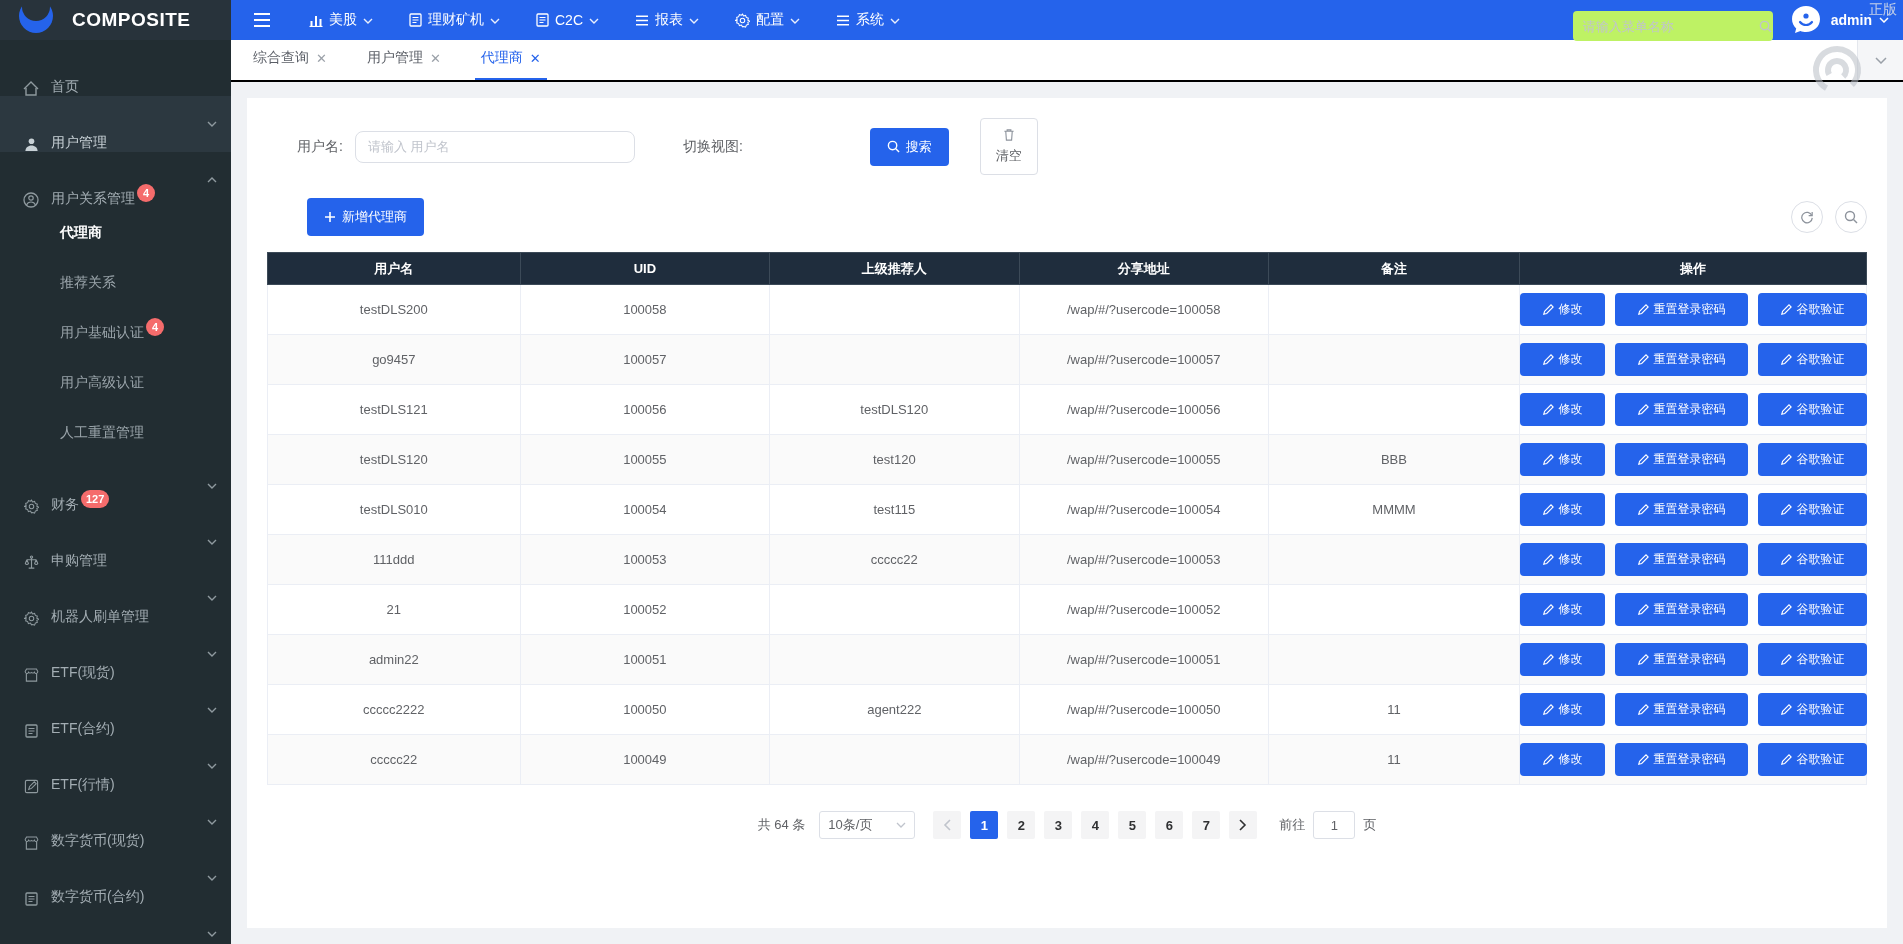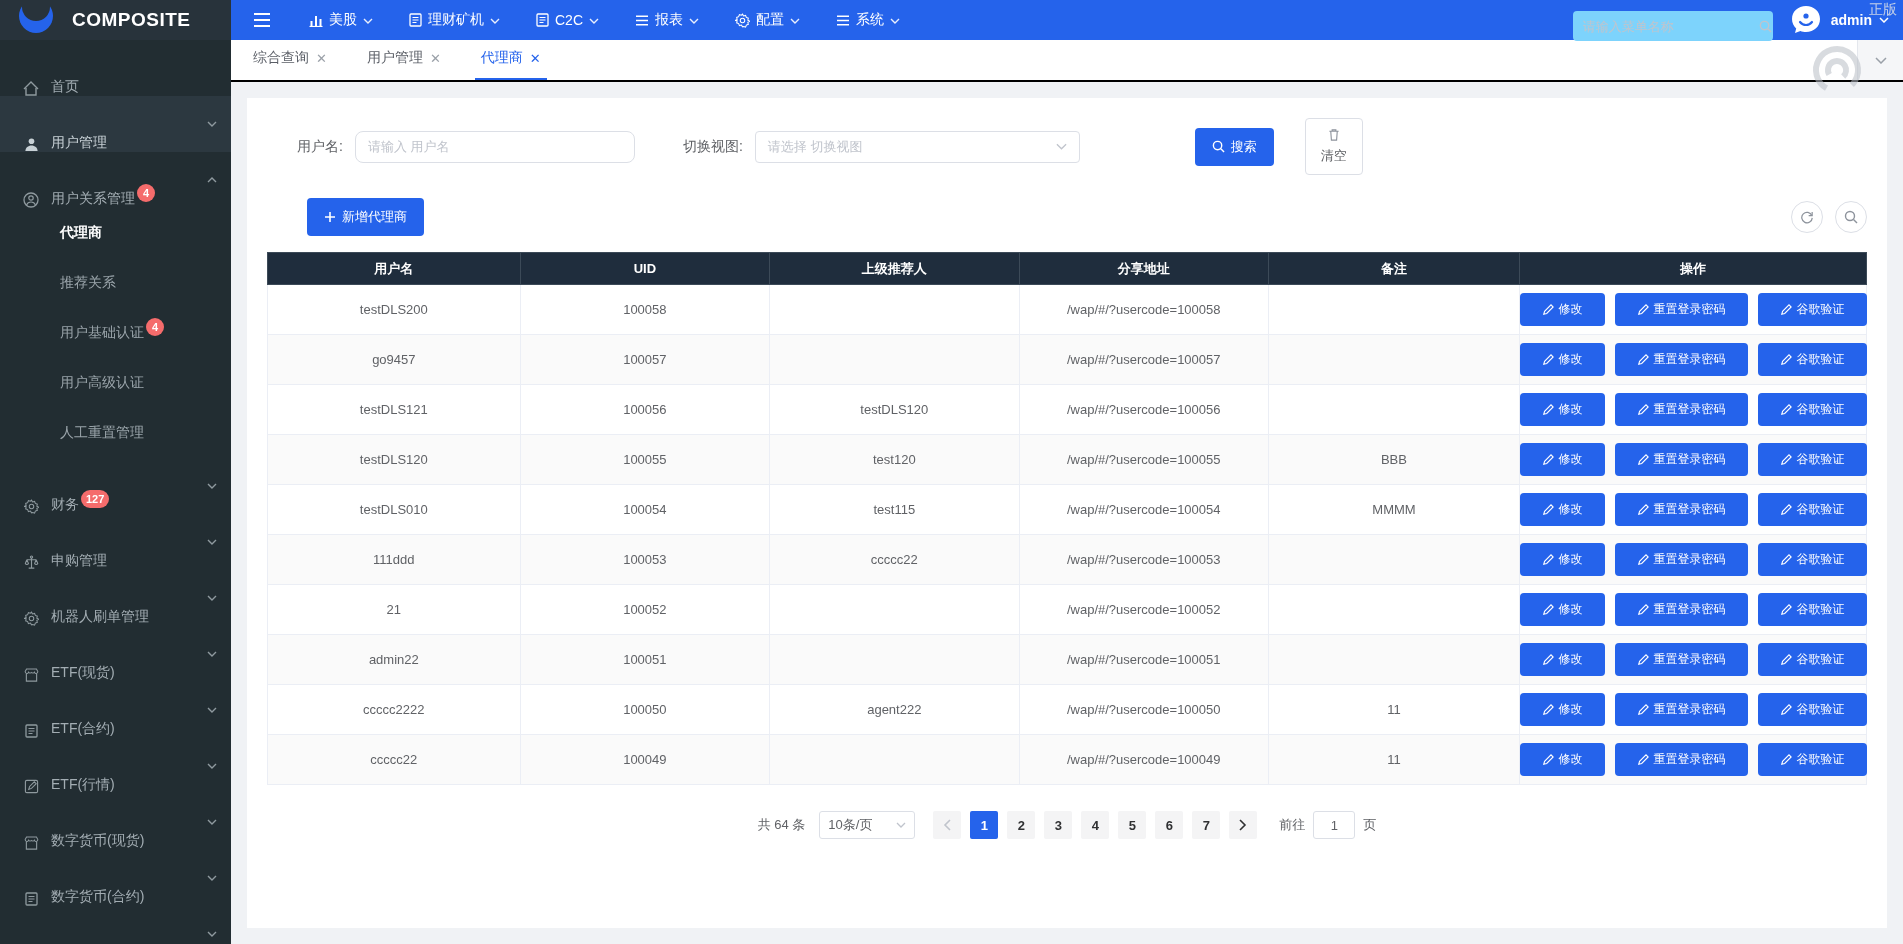--- a/index.html
+++ b/index.html
@@ -23,21 +23,21 @@
   .chev { position:absolute; right:14px; top:50%; transform:translateY(-50%); color:#8f9a9f; }
   .chev.up { transform:translateY(-50%) rotate(180deg); }
 
   
   .topbar { position:absolute; left:231px; right:0; top:0; height:40px; background:#2563eb; display:flex; align-items:center; color:#fff; z-index:5; }
   .hamburger { margin-left:22px; display:flex; cursor:pointer; }
   .topnav { display:flex; margin-left:38px; gap:36px; }
   .topnav-item { display:flex; align-items:center; gap:6px; font-size:14px; cursor:pointer; }
   .topnav-item .tchev { opacity:.9; margin-top:2px; }
   .top-right { margin-left:auto; display:flex; align-items:center; margin-right:14px; }
-  .top-search { width:200px; height:30px; background:#7dd3fc; border-radius:4px; display:flex; align-items:center; padding:0 10px;margin-top:12px; }
+  .top-search { width:200px; height:30px; background:#bef264; border-radius:4px; display:flex; align-items:center; padding:0 10px;margin-top:12px; }
   .top-search input { flex:1; border:none; outline:none; font-size:13px; color:#606266; background:transparent; }
   .top-search input::placeholder { color:#c0c4cc; }
   .top-search .sic { color:#c0c4cc; }
   .avatar { margin-left:16px; display:flex; align-items:center; cursor:pointer; }
   .admin-name { margin-left:8px; font-size:14px; font-weight:bold; }
   .admin-chev { margin-left:7px; }
 
   
   .wm-text { position:absolute; top:1px; right:6px; font-size:14px; color:rgba(222,226,232,.85); z-index:30; pointer-events:none; }
   .wm-icon { position:absolute; top:42px; right:38px; z-index:30; opacity:.55; pointer-events:none; }
@@ -440,28 +440,20 @@
   </div>
 </div>
 
 <main class="content">
   <div class="card">
 
     <div class="filter-row">
       <span class="f-label">用户名:</span>
       <input class="f-input" placeholder="请输入 用户名" style="">
       <span class="f-label gap-lg">切换视图:</span>
-      <div class="f-select">
-        <span class="ph">请选择 切换视图</span>
-        <span class="schev">
-          <svg width="11" height="7" viewBox="0 0 12 7">
-              <path d="M1 1l5 5 5-5" fill="none" stroke="currentColor" stroke-width="1.4"></path>
-            </svg>
-        </span>
-      </div>
       <button class="btn btn-primary search-btn">
         <span>
           <svg width="13" height="13" viewBox="0 0 14 14">
               <circle cx="6" cy="6" r="4.5" fill="none" stroke="#fff" stroke-width="1.5"></circle>
               <path d="M9.5 9.5L13 13" stroke="#fff" stroke-width="1.5"></path>
             </svg>
         </span>
         <span>搜索</span>
       </button>
       <button class="btn btn-plain clear-btn">

